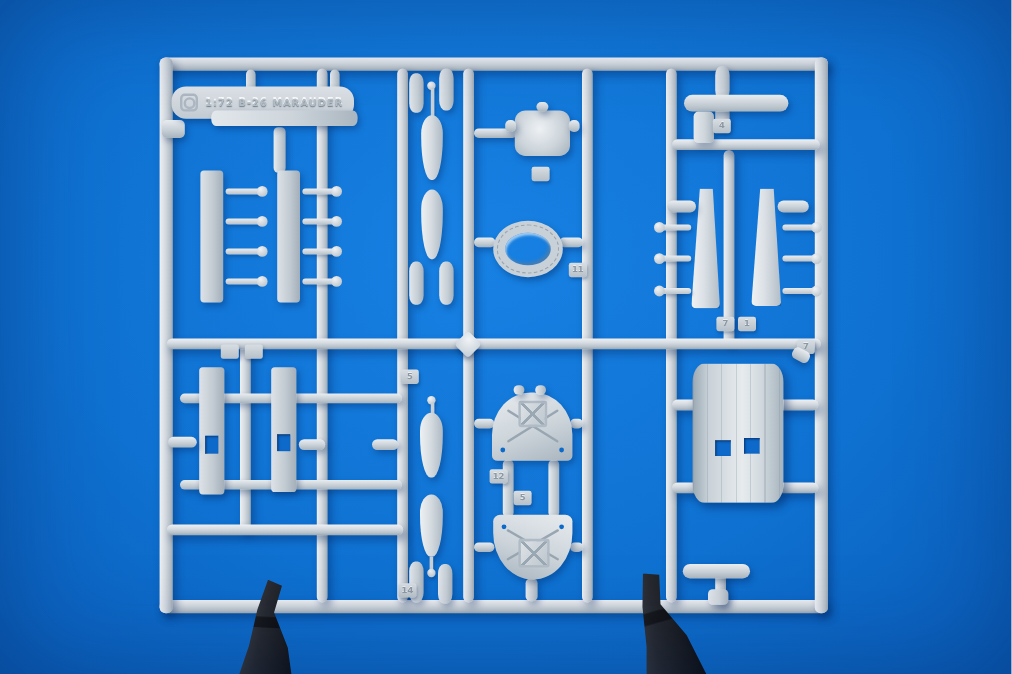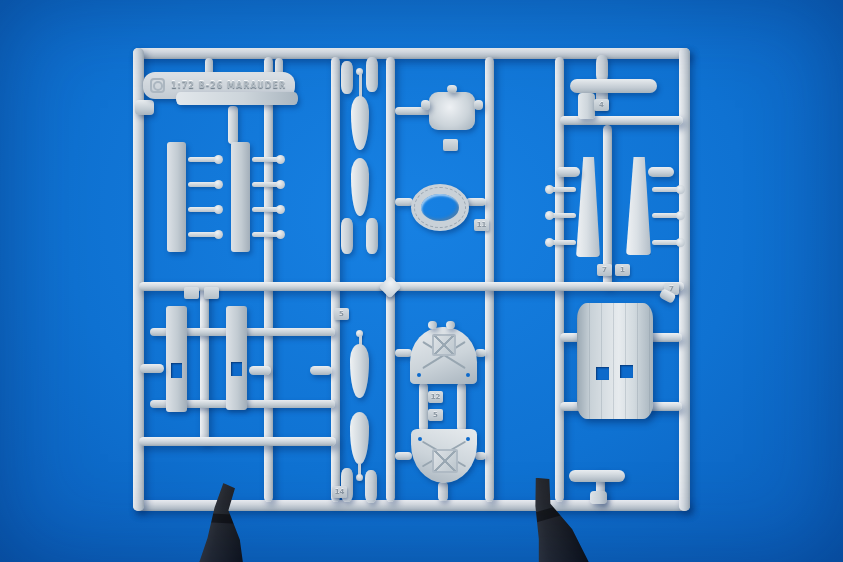--- a/index.html
+++ b/index.html
@@ -201,21 +201,21 @@
 
   <div class="part dome" style="left:410px;top:327px;width:67px;height:57px;">
     <span class="xline" style="left:9px;top:27px;width:50px;transform:rotate(32deg);"></span>
     <span class="xline" style="left:9px;top:27px;width:50px;transform:rotate(-32deg);"></span>
     <span class="detailbox" style="left:22px;top:7px;width:20px;height:18px;"></span>
     <span class="dot" style="left:7px;bottom:7px;"></span>
     <span class="dot" style="right:7px;bottom:7px;"></span>
     <span class="stub v" style="left:18px;top:-6px;width:9px;height:8px;"></span>
     <span class="stub v" style="left:36px;top:-6px;width:9px;height:8px;"></span>
   </div>
-  <div class="tag" style="left:428px;top:391px;">12</div>
+  <div class="tag" style="left:408px;top:391px;">12</div>
   <div class="tag" style="left:428px;top:409px;">5</div>
   <div class="part shield" style="left:411px;top:429px;width:66px;height:54px;">
     <span class="xline" style="left:8px;top:24px;width:50px;transform:rotate(30deg);"></span>
     <span class="xline" style="left:8px;top:24px;width:50px;transform:rotate(-30deg);"></span>
     <span class="detailbox" style="left:21px;top:20px;width:22px;height:20px;"></span>
     <span class="dot" style="left:7px;top:8px;"></span>
     <span class="dot" style="right:7px;top:8px;"></span>
   </div>
 
   <div class="part cyl" style="left:596px;top:55px;width:12px;height:28px;"></div>

